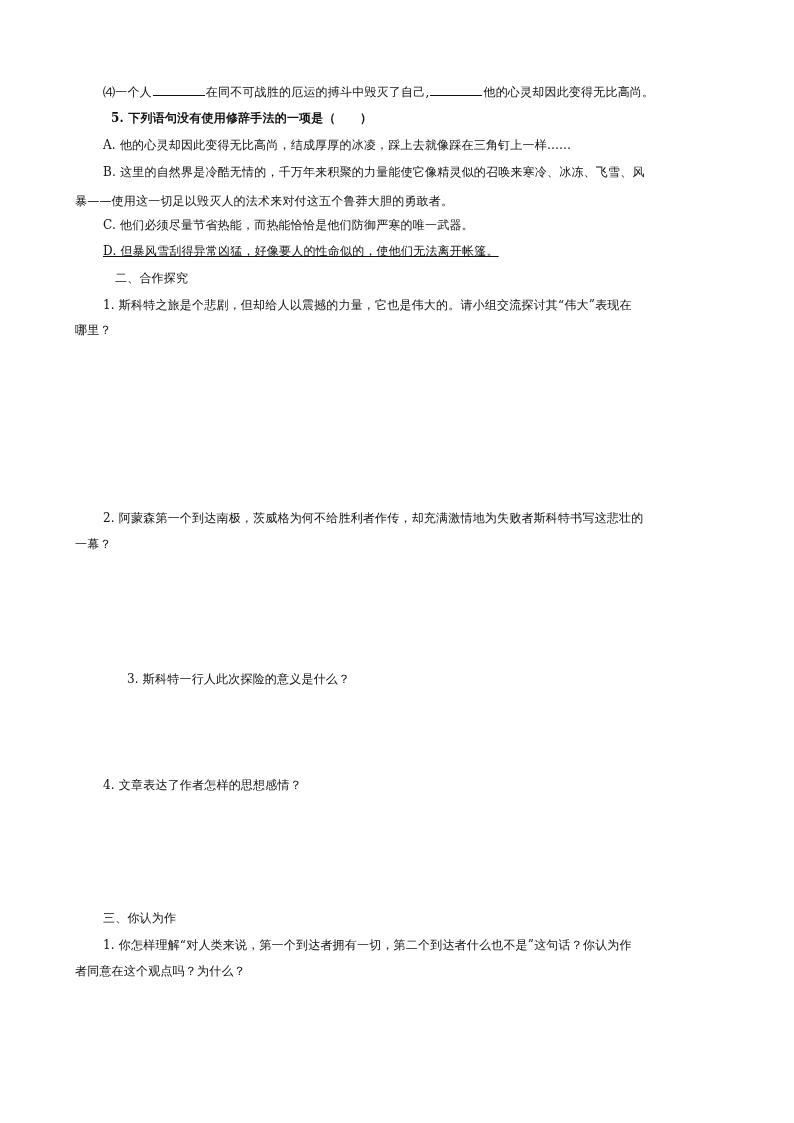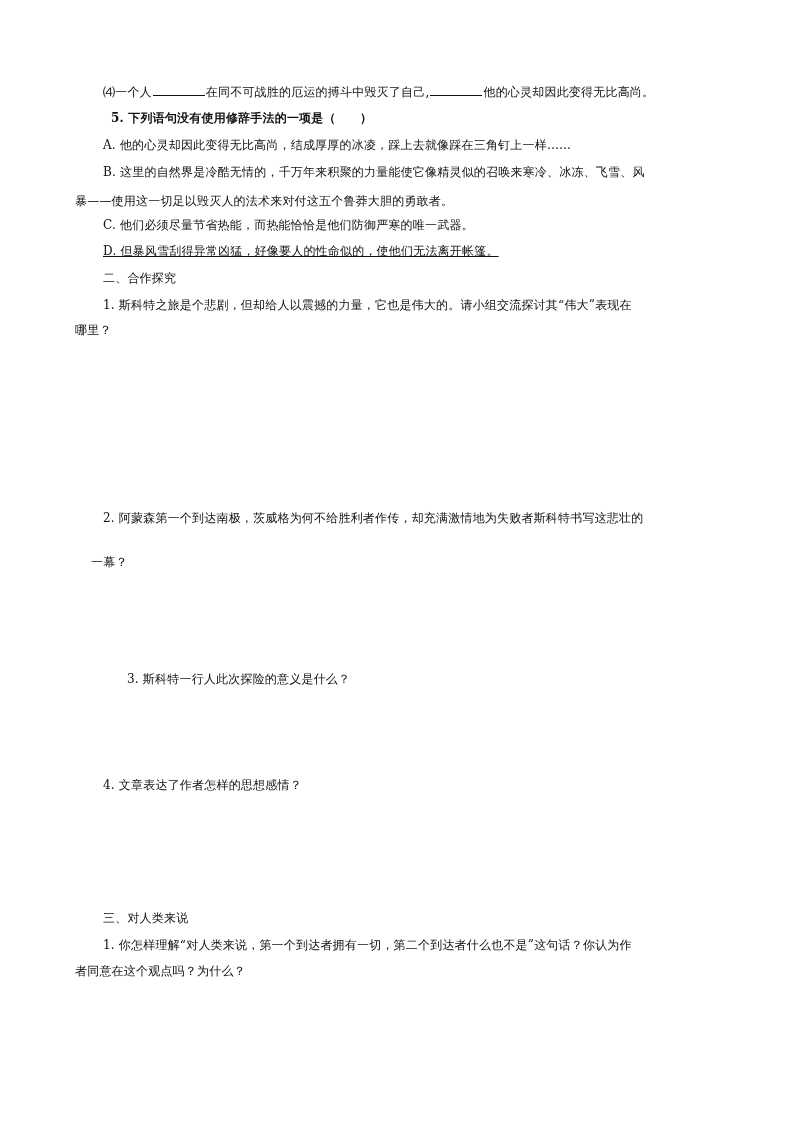--- a/index.html
+++ b/index.html
@@ -49,34 +49,34 @@
     <span>⑷一个人</span><span class="blank"></span><span>在同不可战胜的厄运的搏斗中毁灭了自己,</span><span class="blank"></span><span>他的心灵却因此变得无比高尚。</span>
   </div>
 
   <div class="line indent bold" style="top:109px;">5. 下列语句没有使用修辞手法的一项是（　　）</div>
   <div class="line indent" style="top:136px;">A. 他的心灵却因此变得无比高尚，结成厚厚的冰凌，踩上去就像踩在三角钉上一样……</div>
   <div class="line indent" style="top:163px;">B. 这里的自然界是冷酷无情的，千万年来积聚的力量能使它像精灵似的召唤来寒冷、冰冻、飞雪、风</div>
   <div class="line" style="top:192px;">暴——使用这一切足以毁灭人的法术来对付这五个鲁莽大胆的勇敢者。</div>
   <div class="line indent" style="top:216px;">C. 他们必须尽量节省热能，而热能恰恰是他们防御严寒的唯一武器。</div>
   <div class="line indent" style="top:242px;text-decoration:underline;">D. 但暴风雪刮得异常凶猛，好像要人的性命似的，使他们无法离开帐篷。</div>
 
-  <div class="line indent" style="top:269px;">二、合作探究</div>
+  <div class="line indent" style="top:269px;margin-left:12px;">二、合作探究</div>
 
   <div class="line indent" style="top:296px;">1. 斯科特之旅是个悲剧，但却给人以震撼的力量，它也是伟大的。请小组交流探讨其“伟大”表现在</div>
   <div class="line" style="top:321px;">哪里？</div>
   <div class="answer-space" style="top:345px; height:155px;"></div>
 
   <div class="line indent" style="top:509px;">2. 阿蒙森第一个到达南极，茨威格为何不给胜利者作传，却充满激情地为失败者斯科特书写这悲壮的</div>
-  <div class="line" style="top:553px;margin-left:16px;">一幕？</div>
+  <div class="line" style="top:535px;">一幕？</div>
   <div class="answer-space" style="top:560px; height:105px;"></div>
 
   <div class="line indent" style="top:670px;margin-left:24px;">3. 斯科特一行人此次探险的意义是什么？</div>
   <div class="answer-space" style="top:695px; height:75px;"></div>
 
   <div class="line indent" style="top:776px;">4. 文章表达了作者怎样的思想感情？</div>
   <div class="answer-space" style="top:800px; height:105px;"></div>
 
-  <div class="line indent" style="top:909px;">三、对人类来说</div>
+  <div class="line indent" style="top:909px;">三、你认为作</div>
   <div class="line indent" style="top:936px;">1. 你怎样理解“对人类来说，第一个到达者拥有一切，第二个到达者什么也不是”这句话？你认为作</div>
   <div class="line" style="top:962px;">者同意在这个观点吗？为什么？</div>
   <div class="answer-space" style="top:990px; height:110px;"></div>
 
 </div>
 
 </body></html>

